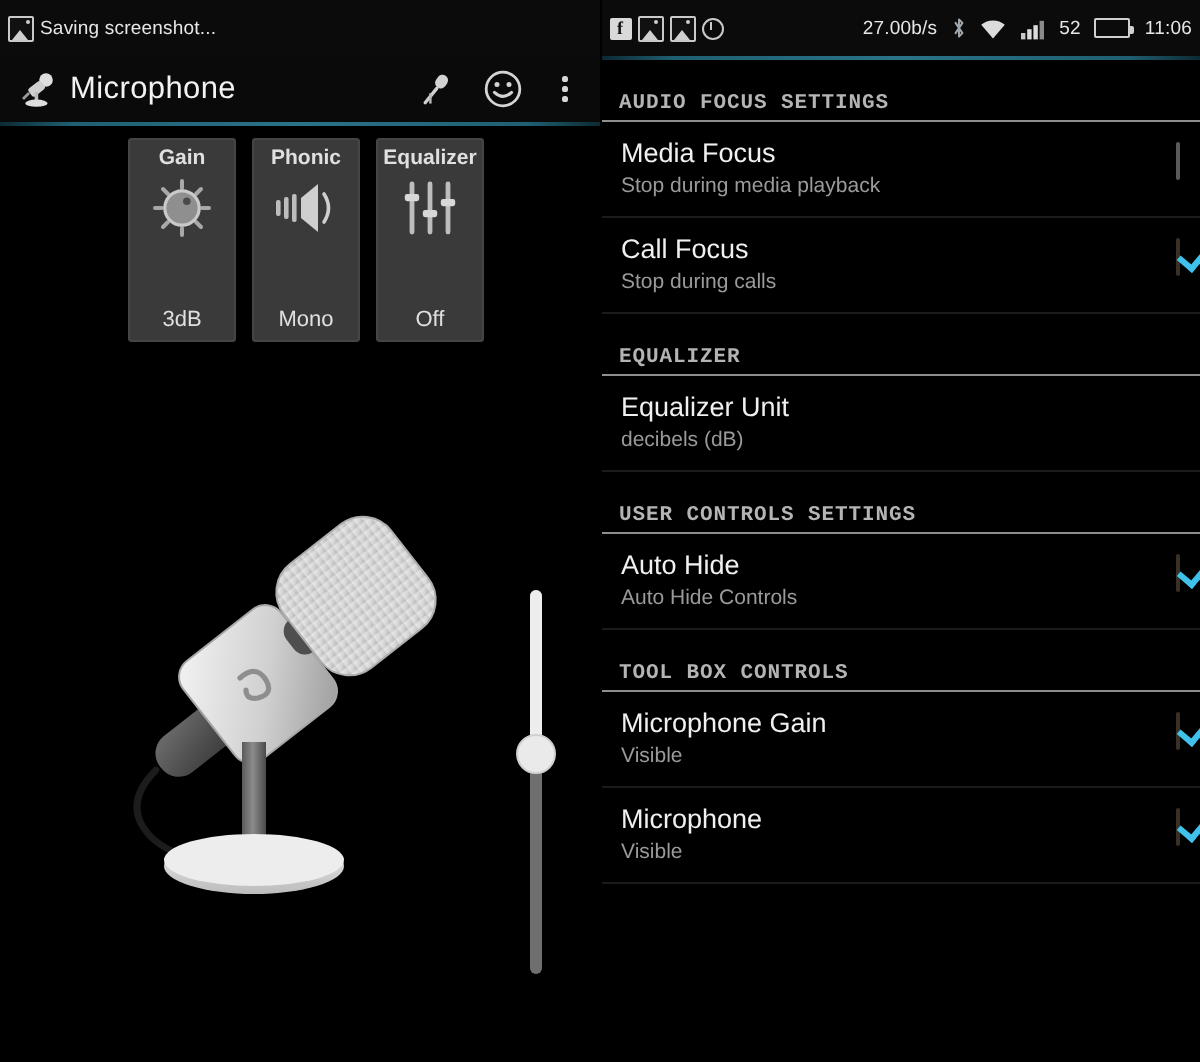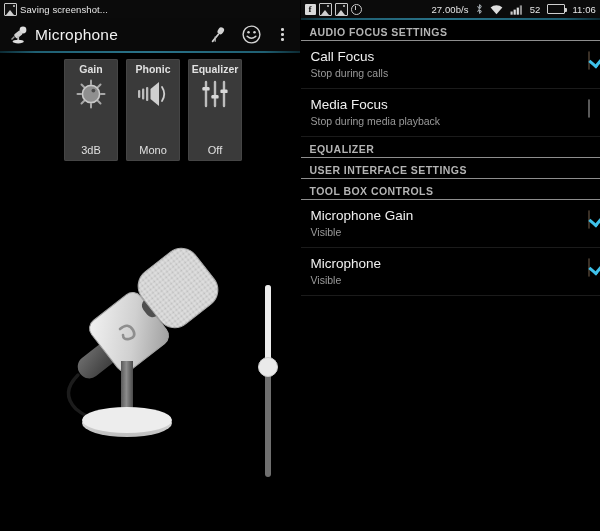--- a/index.html
+++ b/index.html
@@ -30,21 +30,21 @@
     background: #000;
   }
   .panel-left { border-right: 1px solid #000; }
 
   
   .statusbar {
     height: 18px;
     background: #0b0b0b;
     display: flex;
     align-items: center;
-    padding: 4px 4px;
+    padding: 14px 4px;
     font-size: 10px;
     color: #d8d8d8;
     box-sizing: border-box;
   }
   .sb-left { display: flex; align-items: center; gap: 3px; flex: 1; min-width: 0; }
   .sb-right { display: flex; align-items: center; gap: 7px; }
   .sb-text { font-size: 9.5px; color: #e6e6e6; white-space: nowrap; letter-spacing: .1px; }
   .sb-ico { display: inline-flex; align-items: center; }
   .fb-ico {
     width: 11px; height: 11px;
@@ -209,27 +209,28 @@
     height: 192px;
   }
 
   
   .settings-list {
     height: 480px;
     overflow: hidden;
     background: #000;
   }
   .section-head {
-    padding: 6px 9px 2px;
+    padding: 16px 9px 2px;
     font-size: 10.5px;
     font-weight: bold;
     letter-spacing: .45px;
     color: #b4b4b4;
     border-bottom: 1px solid #8e8e8e;
     margin-bottom: 0;
+    font-family: Liberation Mono, monospace;
   }
   .pref-row {
     display: flex;
     align-items: flex-start;
     padding: 7px 10px 8px 10px;
     border-bottom: 1px solid #1b1b1b;
     box-sizing: border-box;
   }
   .pref-texts { flex: 1; min-width: 0; }
   .pref-title {
@@ -485,41 +486,54 @@
     </div>
 
     <div class="ab-divider"></div>
 
     <div class="settings-list">
 
       <div class="section-head">AUDIO FOCUS SETTINGS</div>
 
       <div class="pref-row">
         <div class="pref-texts">
+          <div class="pref-title">Media Focus</div>
+          <div class="pref-sub">Stop during media playback</div>
+        </div>
+        <div class="pref-check"><span class="cbox"></span></div>
+      </div>
+
+      <div class="pref-row">
+        <div class="pref-texts">
           <div class="pref-title">Call Focus</div>
           <div class="pref-sub">Stop during calls</div>
         </div>
         <div class="pref-check"><span class="cbox on"></span></div>
       </div>
 
+
+
+      <div class="section-head">EQUALIZER</div>
+
       <div class="pref-row">
         <div class="pref-texts">
-          <div class="pref-title">Media Focus</div>
-          <div class="pref-sub">Stop during media playback</div>
-        </div>
-        <div class="pref-check"><span class="cbox"></span></div>
-      </div>
-
-
-
-      <div class="section-head">EQUALIZER</div>
-
-
-      <div class="section-head">USER INTERFACE SETTINGS</div>
-
+          <div class="pref-title">Equalizer Unit</div>
+          <div class="pref-sub">decibels (dB)</div>
+        </div>
+      </div>
+
+      <div class="section-head">USER CONTROLS SETTINGS</div>
+
+      <div class="pref-row">
+        <div class="pref-texts">
+          <div class="pref-title">Auto Hide</div>
+          <div class="pref-sub">Auto Hide Controls</div>
+        </div>
+        <div class="pref-check"><span class="cbox on"></span></div>
+      </div>
 
       <div class="section-head">TOOL BOX CONTROLS</div>
 
       <div class="pref-row">
         <div class="pref-texts">
           <div class="pref-title">Microphone Gain</div>
           <div class="pref-sub">Visible</div>
         </div>
         <div class="pref-check"><span class="cbox on"></span></div>
       </div>

